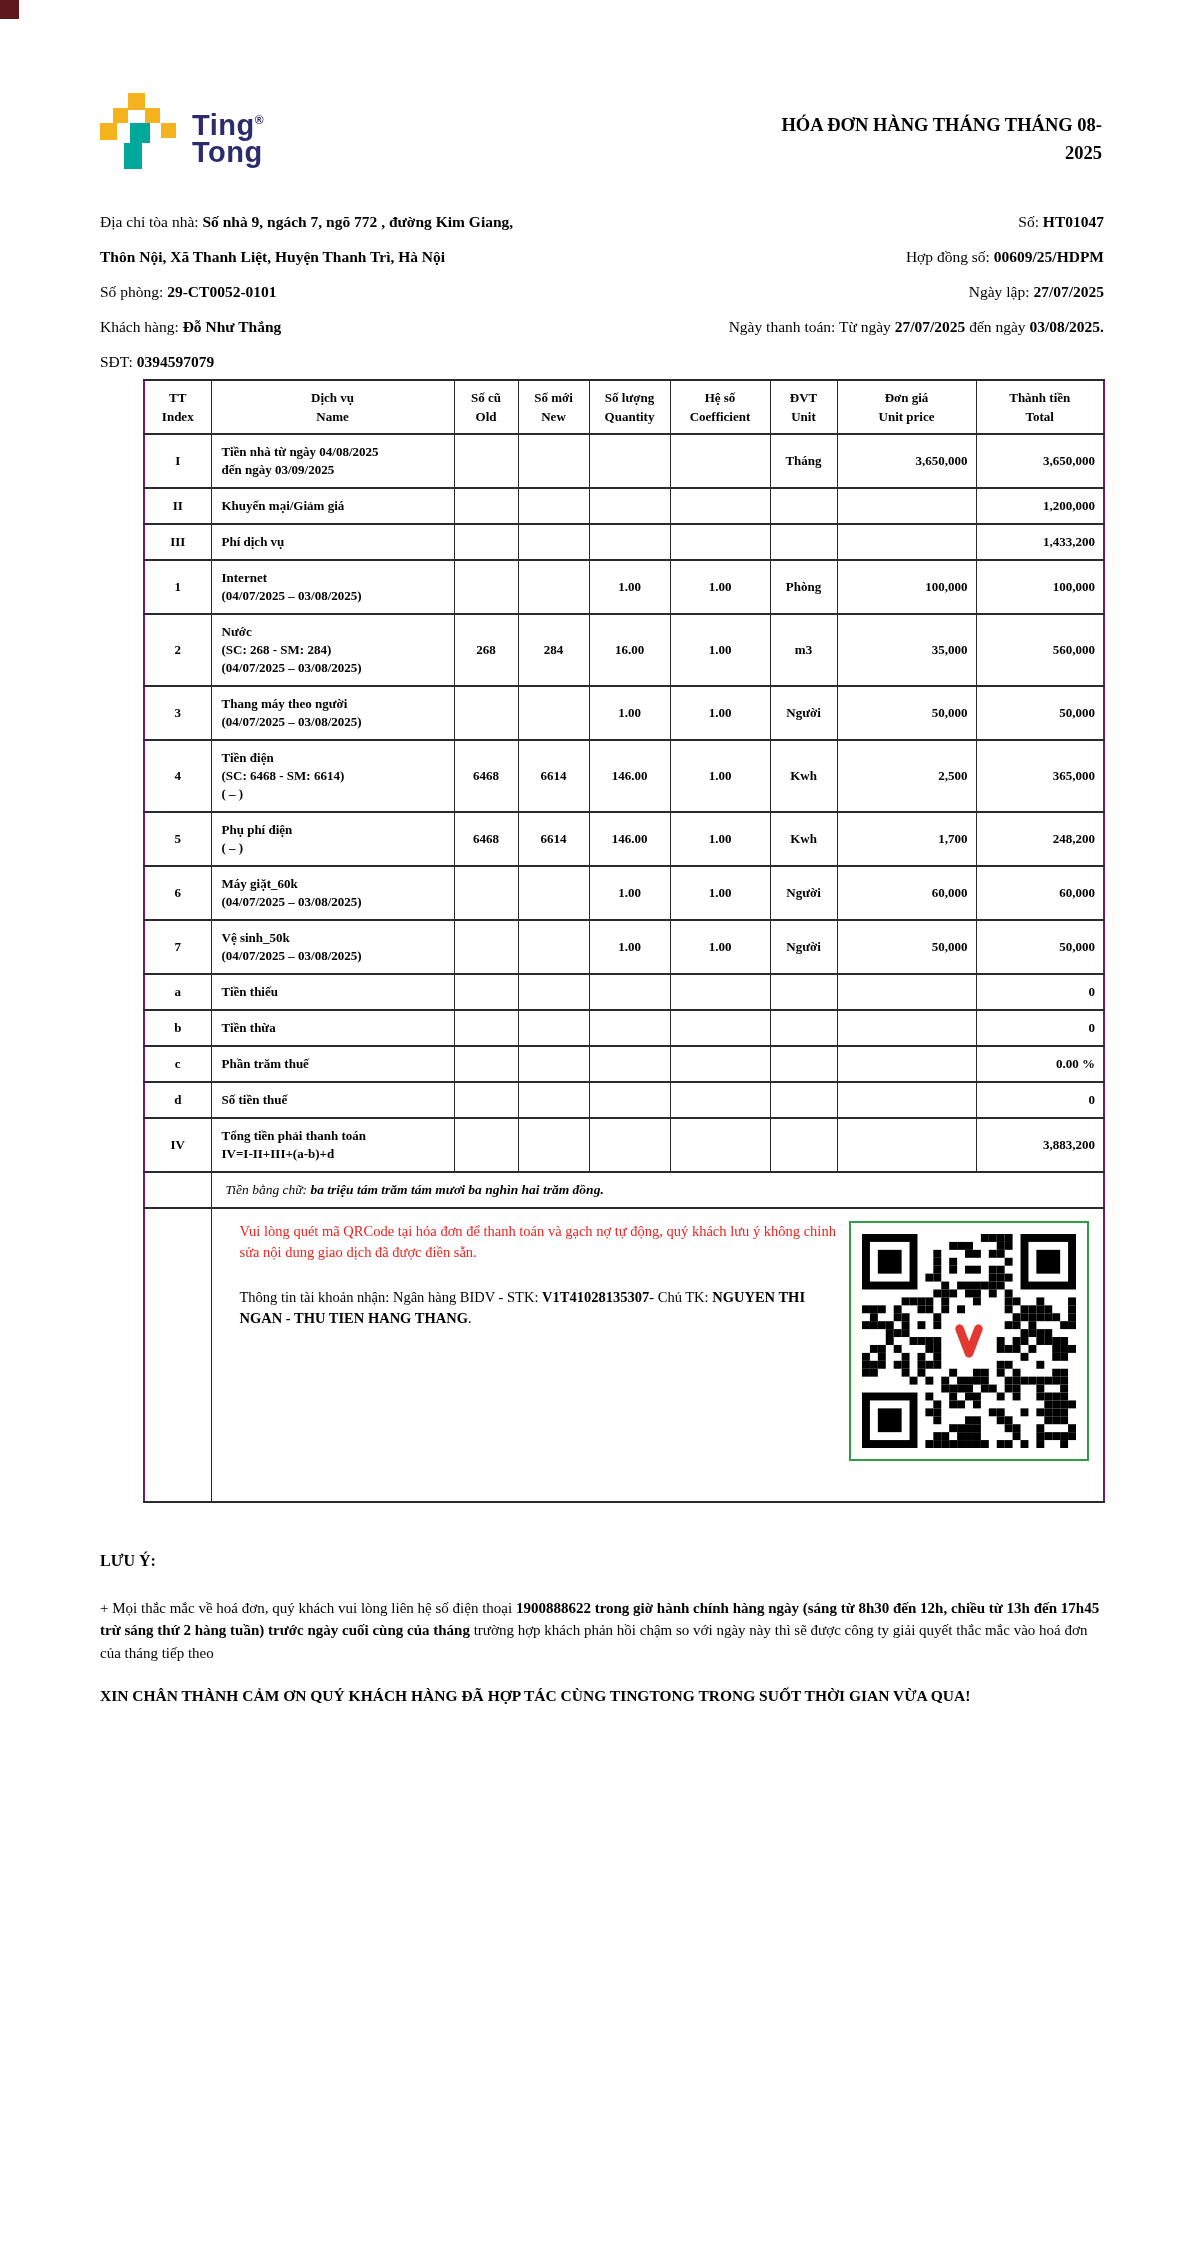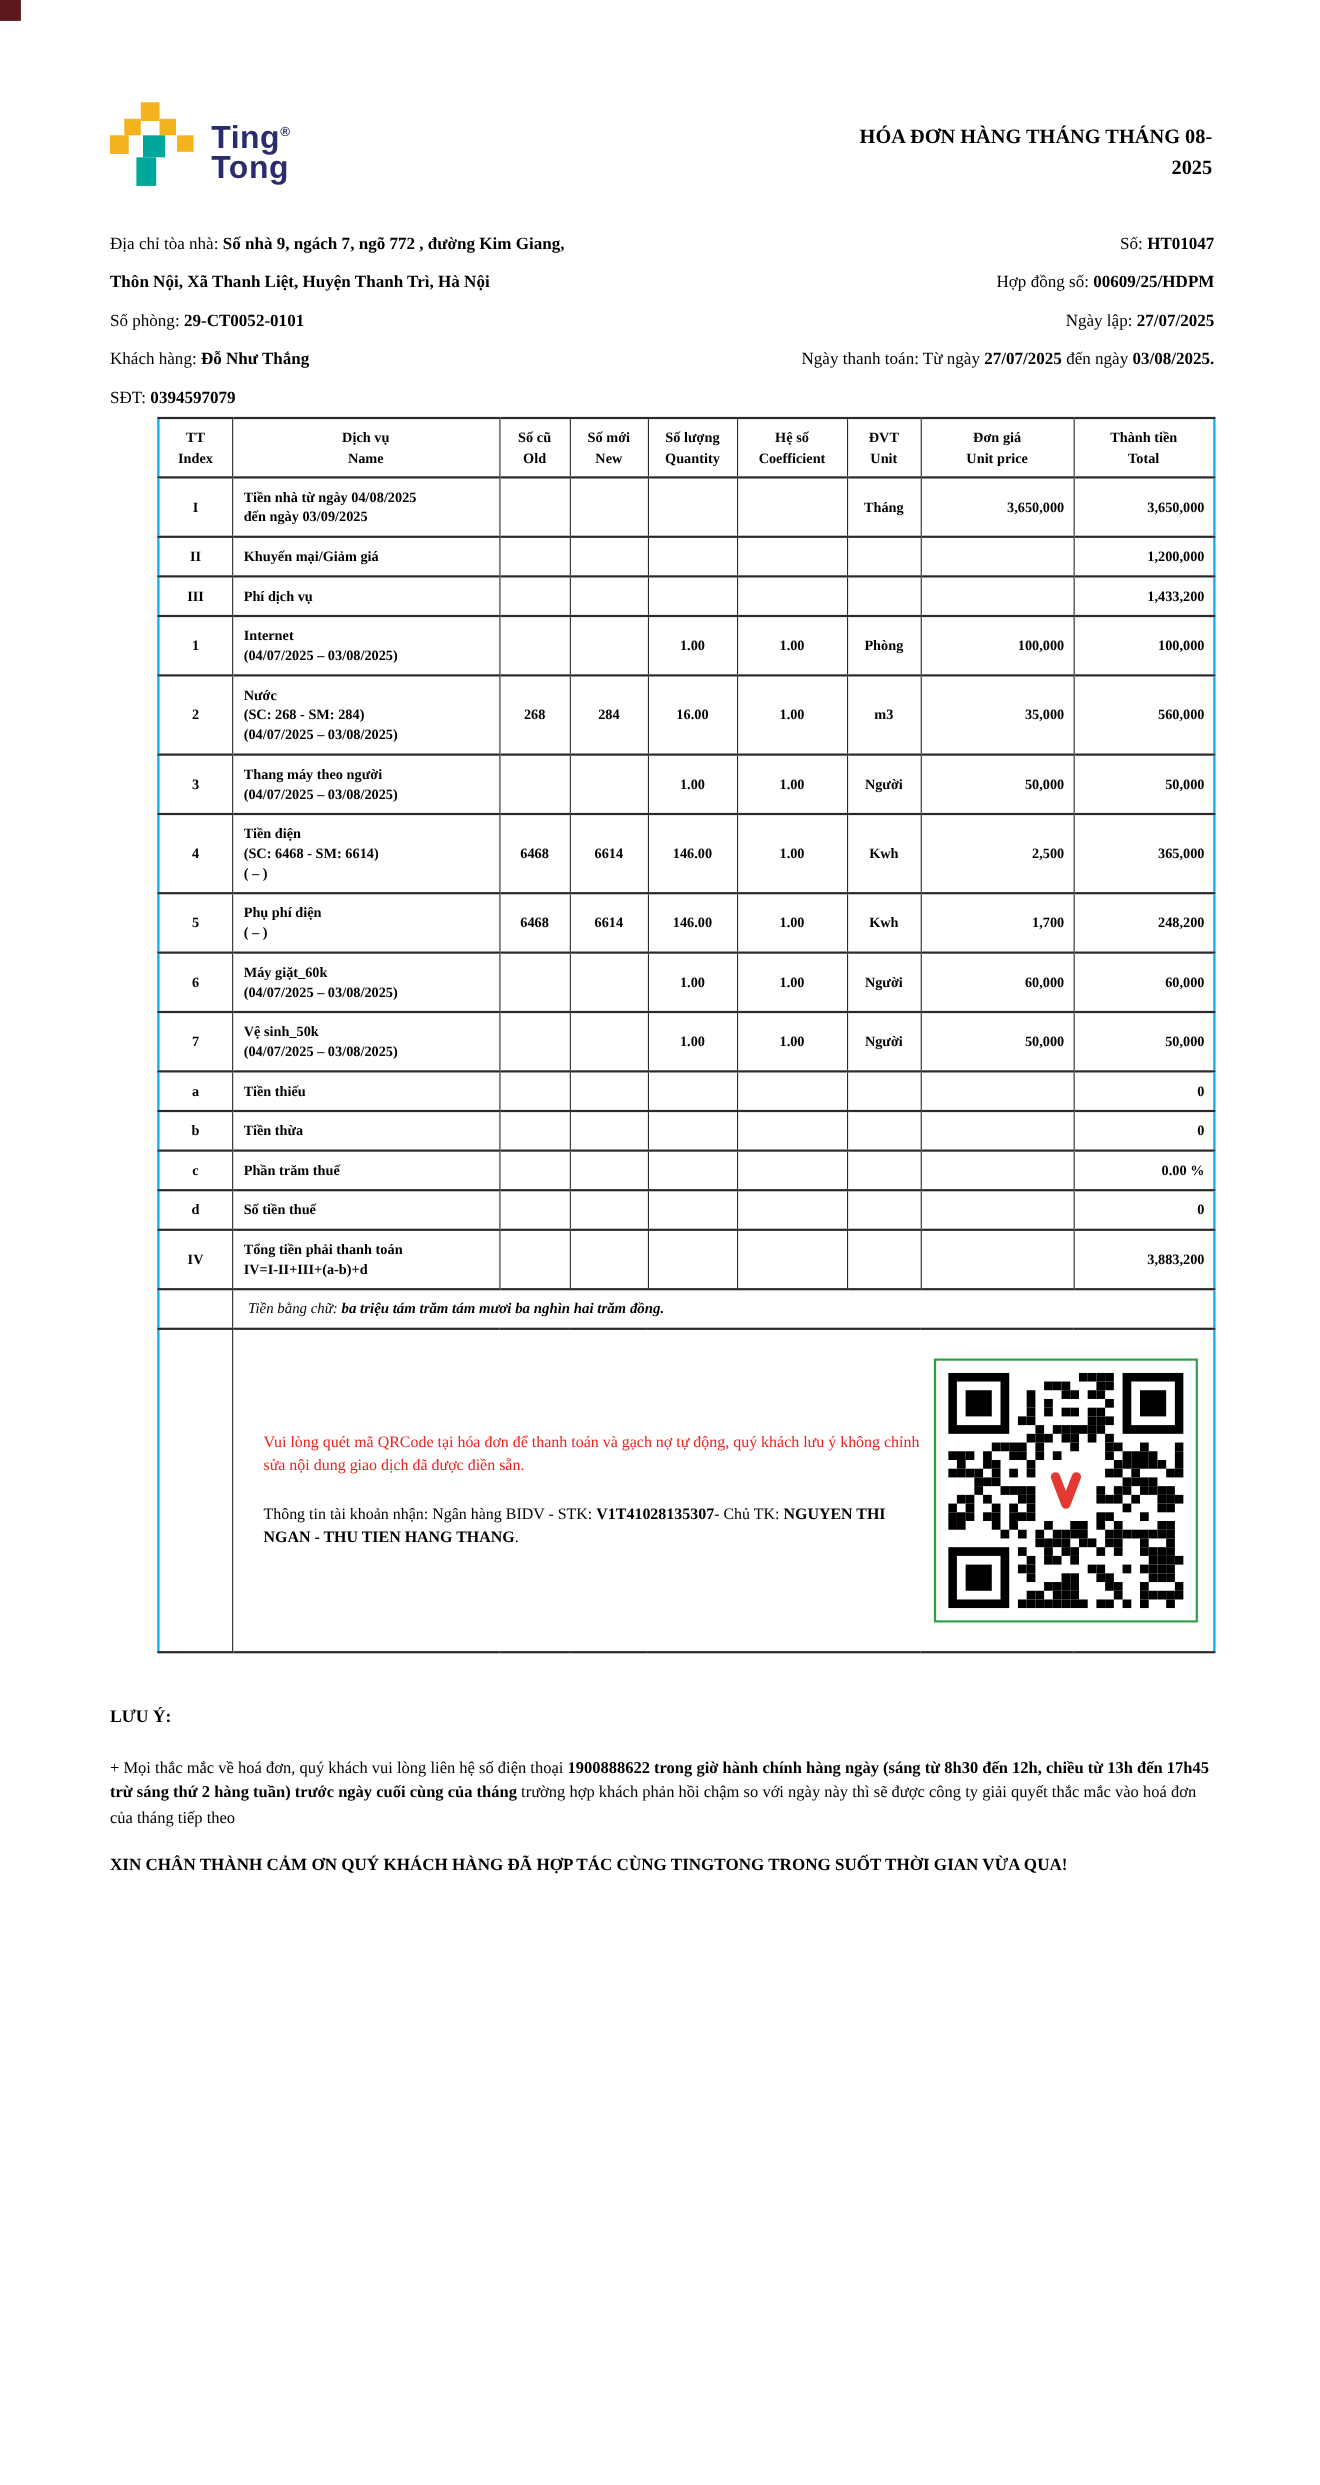--- a/index.html
+++ b/index.html
@@ -20,34 +20,34 @@
   .doc-title{width:420px;text-align:right;font-weight:bold;font-size:18.5px;line-height:28px;margin-top:18px;}
 
   
   .info{position:absolute;left:100px;top:204px;width:1004px;font-size:15.5px;text-align:right;}
   .info-row{display:flex;justify-content:space-between;line-height:35px;}
   .info .b{font-weight:bold;}
 
   
   table.inv{position:absolute;left:143px;top:379px;width:960px;border-collapse:collapse;table-layout:fixed;
             font-size:13px;font-weight:bold;}
-  table.inv{border:2px solid #0ea5e9;}
+  table.inv{border:2px solid #701a75;}
   .inv th,.inv td{border:1px solid #2a2a2a;border-top-width:2px;border-bottom-width:2px;}
   .inv th{padding:7px 2px;line-height:19px;text-align:center;font-weight:bold;}
   .inv td{padding:8px 6px;line-height:18px;vertical-align:middle;}
   .inv td.name{text-align:left;padding-left:10px;}
   .inv td.c{text-align:center;}
   .inv td.r{text-align:right;padding-right:8px;}
   .words-cell{font-style:italic;font-weight:normal;padding-left:14px !important;font-size:13.5px;}
   .b{font-weight:bold;}
   .i{font-style:italic;}
 
   
   .qr-cell{padding:12px 14px !important;}
-  .qr-flex{display:flex;align-items:center;min-height:268px;}
+  .qr-flex{display:flex;min-height:268px;}
   .qr-texts{flex:1;font-weight:normal;font-size:14.5px;line-height:21px;padding-left:14px;}
   .qr-red{color:#e8231f;margin:0 0 24px 0;}
   .qr-account{margin:0;}
   .qr-box{width:236px;height:236px;border:2px solid #2f9e44;background:#fff;position:relative;
           display:flex;align-items:center;justify-content:center;flex:0 0 auto;}
   .qr-box svg.code{width:214px;height:214px;display:block;}
   .qr-v{position:absolute;left:50%;top:50%;transform:translate(-50%,-50%);width:54px;height:54px;
         background:#fff;display:flex;align-items:center;justify-content:center;}
 
   

